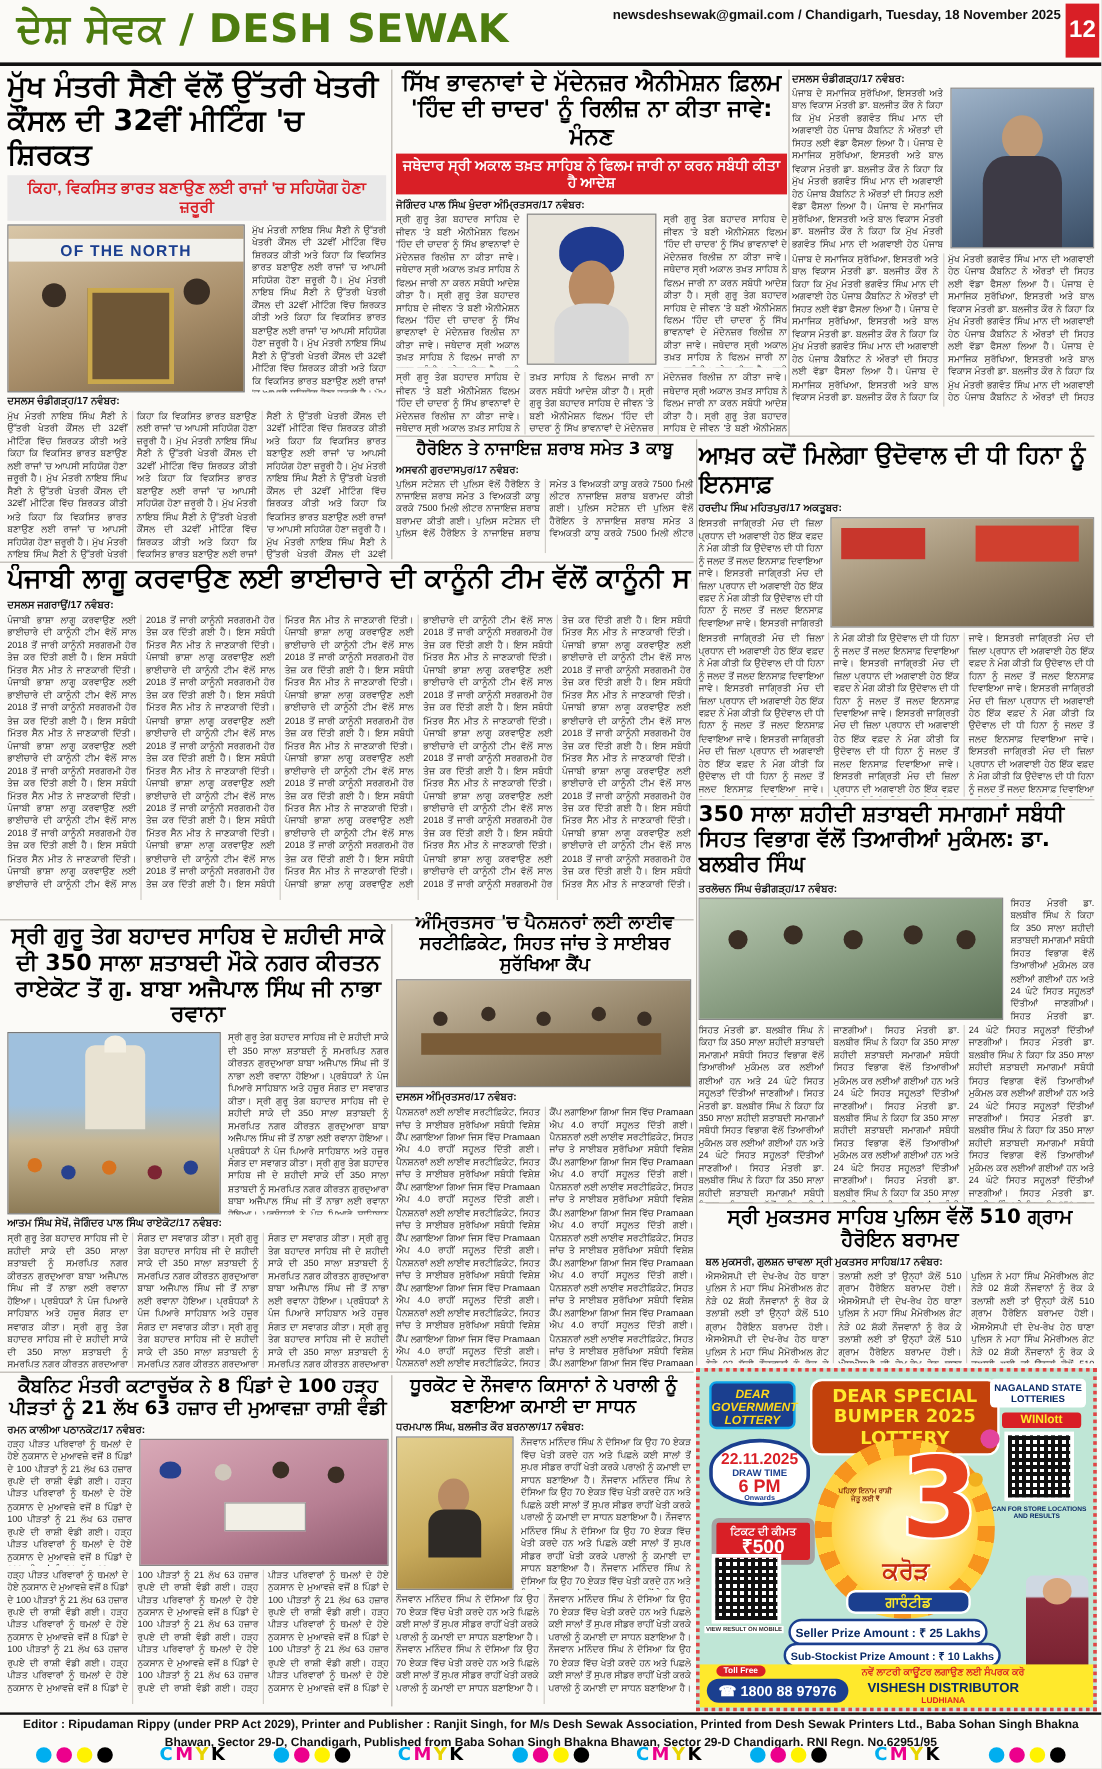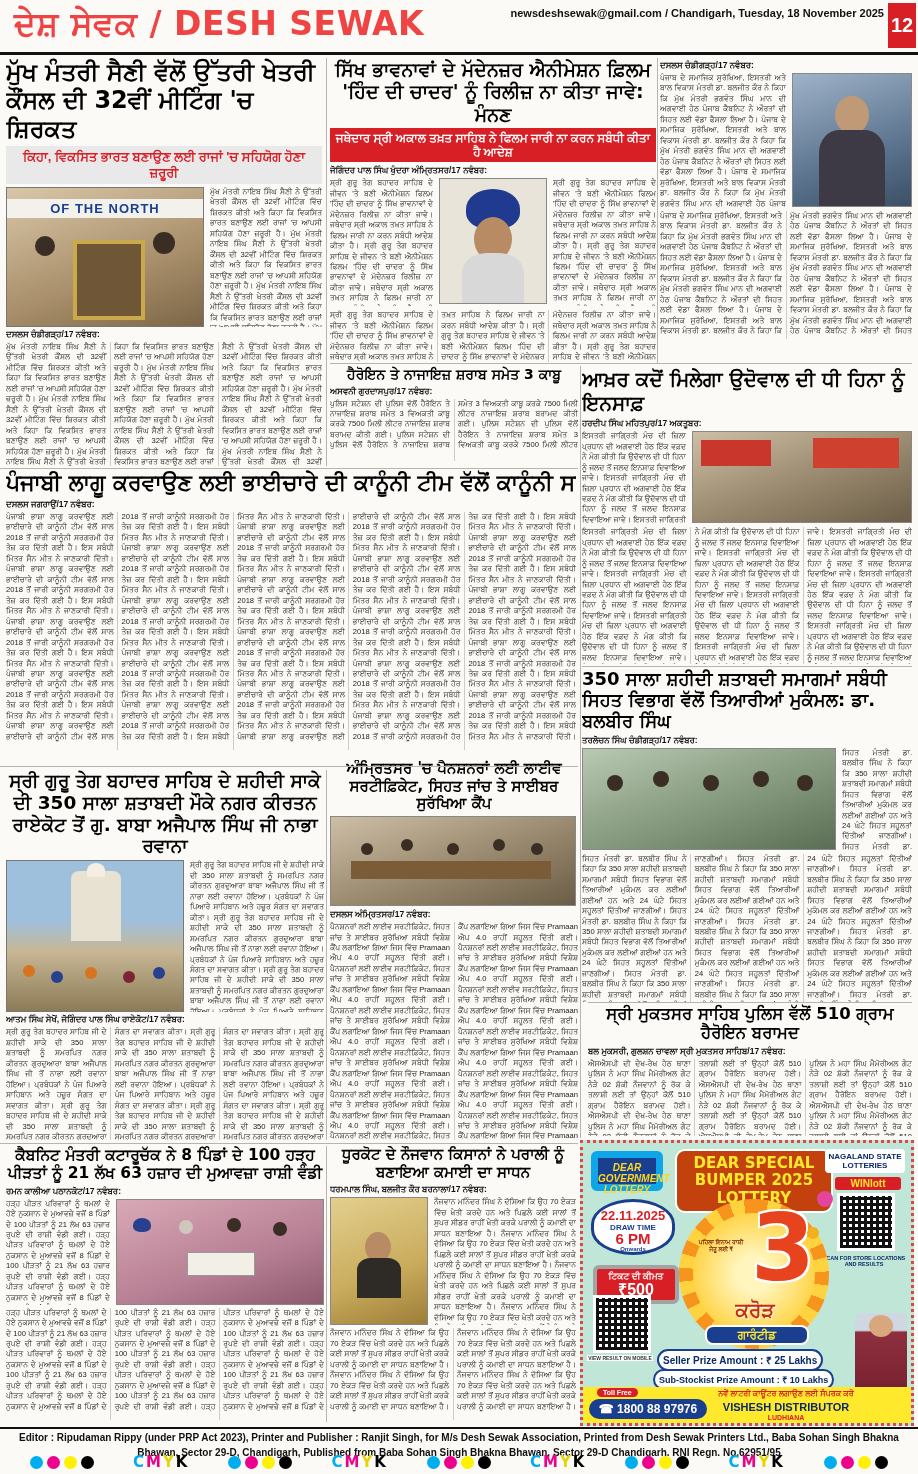--- a/index.html
+++ b/index.html
@@ -1,21 +1,21 @@
 <!DOCTYPE html>
 <html><head>
 <meta charset="utf-8">
 <style>
   html,body{margin:0;padding:0;background:#d8d5cf;}
   #page{position:relative;width:918px;height:1474px;background:#fbfaf7;overflow:hidden;
         font-family:"Liberation Sans",sans-serif;color:#1a1a1a;}
   
   #masthead{position:absolute;left:0;top:0;width:918px;height:52px;}
   #mast-title{position:absolute;left:14px;top:4px;font-family:"DejaVu Sans",sans-serif;
-    font-weight:bold;font-size:33px;color:#ef4444;letter-spacing:.5px;white-space:nowrap;}
+    font-weight:bold;font-size:33px;color:#4d7c0f;letter-spacing:.5px;white-space:nowrap;}
   #mast-right{position:absolute;right:34px;top:5px;text-align:right;line-height:1.5;}
   #mast-date{font-size:12px;font-weight:bold;color:#222;}
   #mast-contact{font-size:11px;font-weight:bold;color:#111;}
   #page-badge{position:absolute;right:2px;top:3px;width:28px;height:45px;background:#d91f26;
     color:#fff;font-weight:bold;font-size:20px;display:flex;align-items:center;justify-content:center;}
   .mast-rule{position:absolute;left:0;top:52px;width:918px;height:3px;background:#111;}
   
   .art{position:absolute;overflow:hidden;}
   .hl{font-family:"DejaVu Sans",sans-serif;font-weight:bold;color:#000;margin:0 0 3px 0;line-height:1.18;}
   .kicker-grey{background:#e9e9e9;color:#d91f26;font-weight:bold;text-align:center;
@@ -38,21 +38,21 @@
   .ph-room{background:linear-gradient(160deg,#cdbfa6,#97876c 55%,#6b5d47);}
   .head-dot{position:absolute;border-radius:50%;background:#3a2e24;}
   .turban{position:absolute;border-radius:50% 50% 40% 40%;background:#1f3a8f;}
   .rowflex{display:flex;gap:6px;}
   .vline{position:absolute;width:1px;background:#b9b5ad;}
   .hline{position:absolute;height:1px;background:#b9b5ad;}
   
   #ad{position:absolute;left:580px;top:1140px;width:334px;height:286px;
       background:#bfe6d6;border:3px dotted #e04646;box-sizing:border-box;overflow:hidden;}
   #ad .brand{position:absolute;left:8px;top:8px;width:72px;height:40px;background:#1b3f8f;
-      border:7px solid #0ea5e9;border-radius:6px;color:#ffd71c;font-weight:bold;font-size:10px;
+      border:2px solid #0ea5e9;border-radius:6px;color:#ffd71c;font-weight:bold;font-size:10px;
       text-align:center;line-height:1.1;padding-top:4px;box-sizing:border-box;font-style:italic;}
   #ad .title-badge{position:absolute;left:92px;top:6px;width:150px;background:#c2410c;
       border:2px solid #fff;border-radius:10px;color:#ffe92c;font-weight:bold;text-align:center;
       font-size:15px;line-height:1.15;padding:4px 2px;font-family:"DejaVu Sans",sans-serif;}
   #ad .state{position:absolute;right:6px;top:6px;width:78px;background:#fff;border-radius:4px;
       color:#0a2a66;font-weight:bold;font-size:8px;text-align:center;padding:3px 1px;}
   #ad .winlott{position:absolute;right:10px;top:34px;width:66px;background:#d91f26;color:#ffe92c;
       font-weight:bold;font-size:10px;text-align:center;border-radius:3px;padding:1px 0;}
   #ad .qr{width:52px;height:52px;background:
       repeating-linear-gradient(0deg,#111 0 3px,transparent 3px 6px),
@@ -364,21 +364,21 @@
   <div class="vline" style="left:326px;top:1146px;height:276px;"></div>
   <div class="hline" style="left:330px;top:363px;width:582px;"></div>
   <div class="hline" style="left:0px;top:468px;width:578px;"></div>
   <div class="hline" style="left:582px;top:666px;width:330px;"></div>
   <div class="hline" style="left:588px;top:1002px;width:324px;"></div>
   <div class="hline" style="left:0px;top:766px;width:578px;"></div>
   <div class="hline" style="left:0px;top:1143px;width:578px;"></div>
 
   <div id="footer-rule"></div>
   <div id="footer-text">
-    <div>Editor : Ripudaman Rippy (under PRP Act 2023), Printer and Publisher : Ranjit Singh, for M/s Desh Sewak Association, Printed from Desh Sewak Printers Ltd., Baba Sohan Singh Bhakna</div>
+    <div>Editor : Ripudaman Rippy (under PRP Act 2029), Printer and Publisher : Ranjit Singh, for M/s Desh Sewak Association, Printed from Desh Sewak Printers Ltd., Baba Sohan Singh Bhakna</div>
     <div>Bhawan, Sector 29-D, Chandigarh, Published from Baba Sohan Singh Bhakna Bhawan, Sector 29-D Chandigarh. RNI Regn. No.62951/95</div>
   </div>
   <div id="cmyk-strip">
       <span class="dots">
         <span class="dot" style="background: rgb(0, 174, 239);"></span>
         <span class="dot" style="background: rgb(236, 0, 140);"></span>
         <span class="dot" style="background: rgb(255, 242, 0);"></span>
         <span class="dot" style="background: rgb(0, 0, 0);"></span>
       </span>
       <span class="cmyk-text"><span style="color: rgb(0, 174, 239);">C</span><span style="color: rgb(236, 0, 140);">M</span><span style="color: rgb(232, 212, 0);">Y</span><span style="color: rgb(0, 0, 0);">K</span></span>

